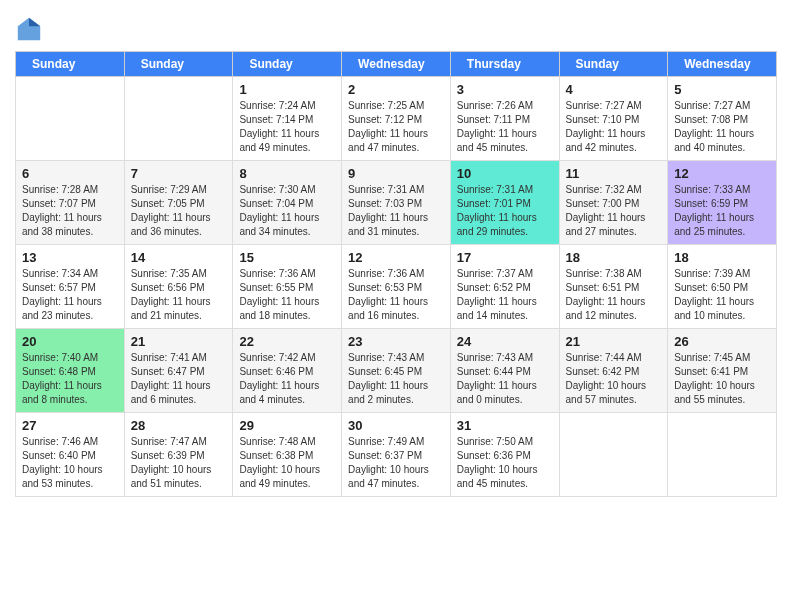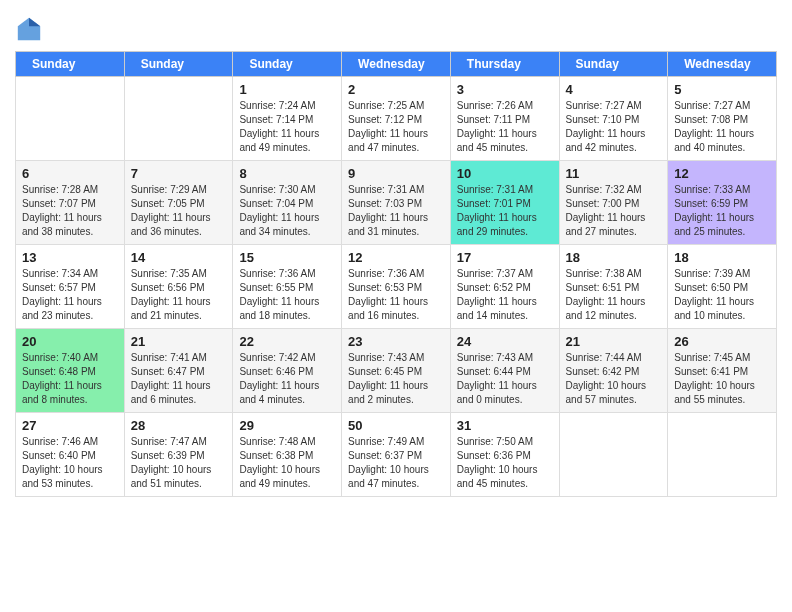--- a/index.html
+++ b/index.html
@@ -246,21 +246,21 @@
         </td>
         <td>
           <span class="day-number">28</span>
           <div class="day-info">Sunrise: 7:47 AM<br>Sunset: 6:39 PM<br>Daylight: 10 hours and 51 minutes.</div>
         </td>
         <td>
           <span class="day-number">29</span>
           <div class="day-info">Sunrise: 7:48 AM<br>Sunset: 6:38 PM<br>Daylight: 10 hours and 49 minutes.</div>
         </td>
         <td>
-          <span class="day-number">50</span>
+          <span class="day-number">30</span>
           <div class="day-info">Sunrise: 7:49 AM<br>Sunset: 6:37 PM<br>Daylight: 10 hours and 47 minutes.</div>
         </td>
         <td>
           <span class="day-number">31</span>
           <div class="day-info">Sunrise: 7:50 AM<br>Sunset: 6:36 PM<br>Daylight: 10 hours and 45 minutes.</div>
         </td>
         <td class="empty-cell"></td>
         <td class="empty-cell"></td>
       </tr>
     </tbody>

